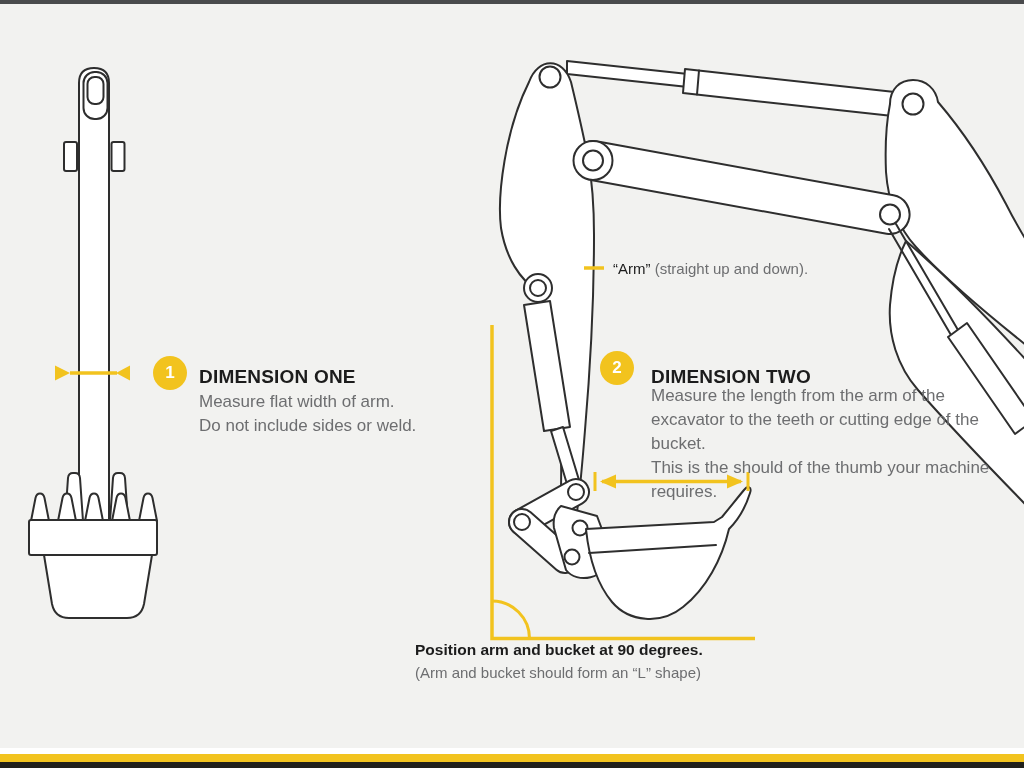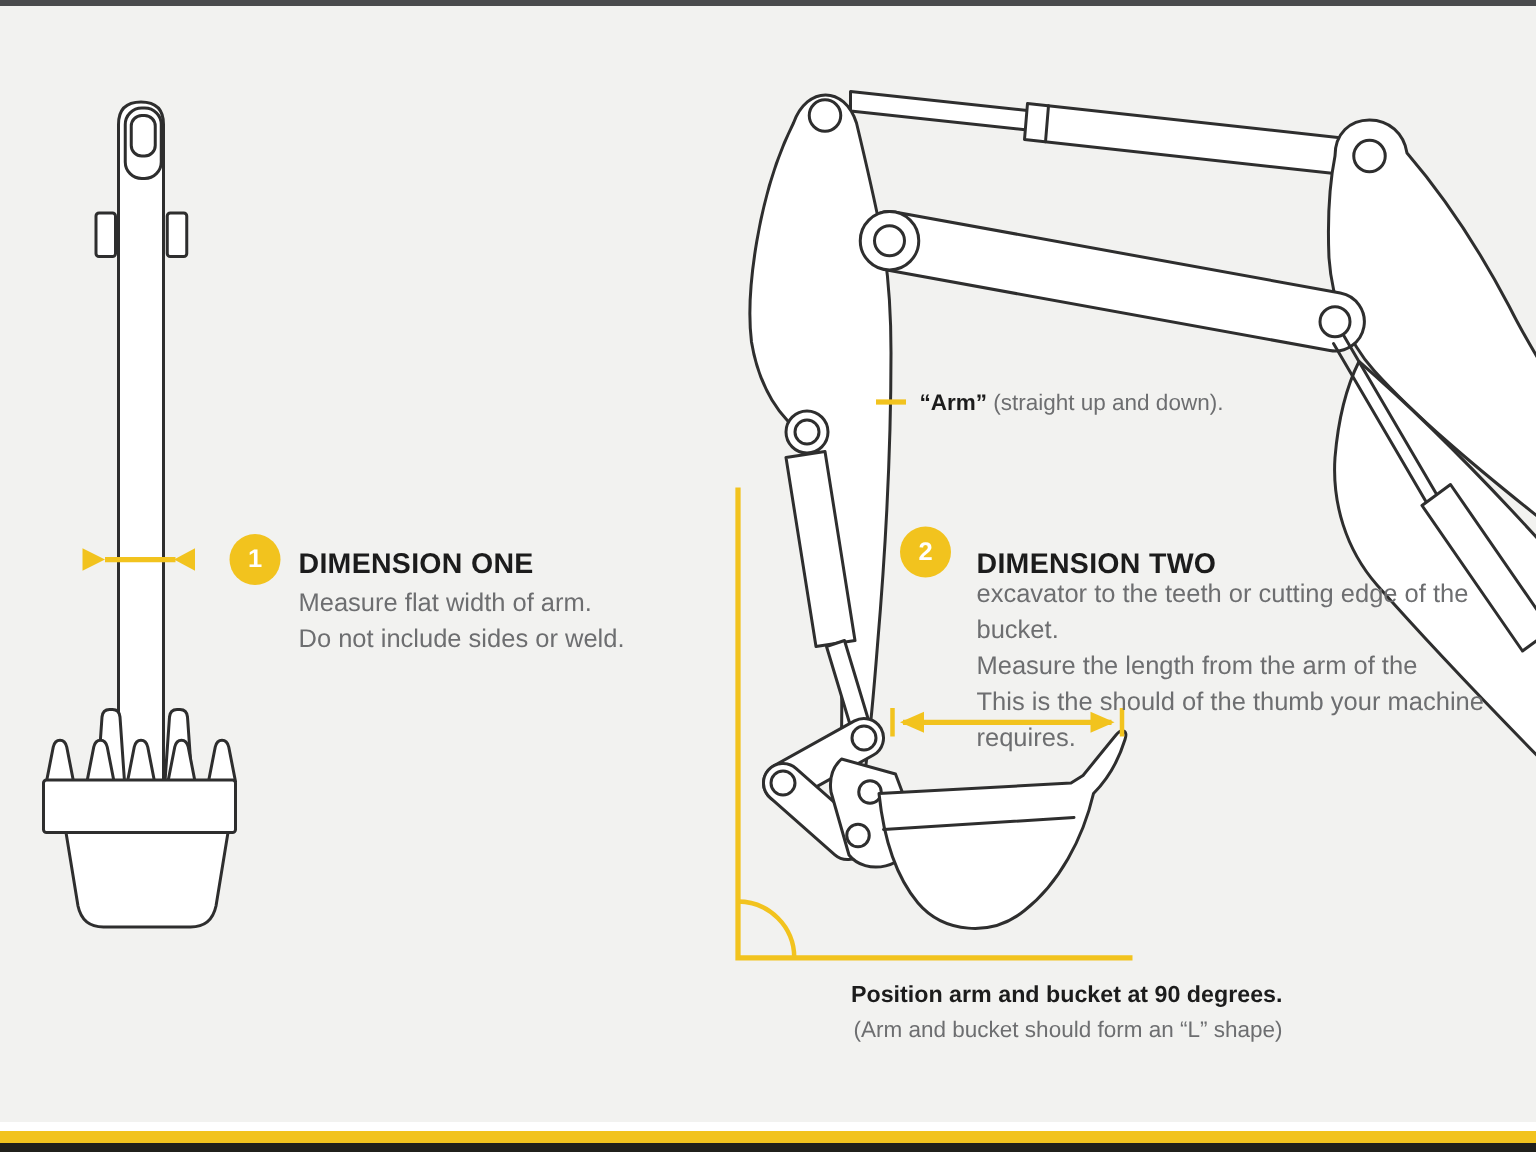--- a/index.html
+++ b/index.html
@@ -28,22 +28,22 @@
   .bar-yellow{position:absolute;left:0;top:754px;width:1024px;height:8px;background:var(--accent);}
   .bar-dark{position:absolute;left:0;top:762px;width:1024px;height:6px;background:#20201b;}
   .badge{
     position:absolute;width:34px;height:34px;border-radius:50%;
     background:var(--accent);color:#ffffff;font-weight:700;font-size:17px;
     display:flex;align-items:center;justify-content:center;
   }
   .dim-title{position:absolute;font-weight:700;font-size:19px;color:var(--heading);letter-spacing:.2px;}
   .dim-body{position:absolute;font-size:17px;color:var(--body);line-height:24px;}
   .callout{position:absolute;font-size:15px;color:var(--body);}
-  .callout b{color:var(--heading);font-weight:700;}
-  .caption{position:absolute;left:415px;top:655px;width:440px;text-align:right;}
+  .callout b{color:var(--heading);font-weight:400;}
+  .caption{position:absolute;left:415px;top:641px;width:440px;text-align:left;}
   .caption .cap-bold{font-weight:700;font-size:15.5px;color:var(--heading);}
   .caption .cap-sub{font-size:15px;color:var(--body);margin-top:5px;}
 </style>
 </head>
 <body>
 
 <div class="stage">
 
   <div class="bar-top"></div>
 
@@ -164,22 +164,22 @@
   <div class="dim-body" style="left:199px;top:390px;">
     <div>Measure flat width of arm.</div>
     <div>Do not include sides or weld.</div>
   </div>
 
   <div class="badge" style="left:600px;top:351px;">
     <span>2</span>
   </div>
   <div class="dim-title" style="left:651px;top:366px;">DIMENSION TWO</div>
   <div class="dim-body" style="left:651px;top:384px;">
+    <div>Measure the length from the arm of the</div>
     <div>excavator to the teeth or cutting edge of the bucket.</div>
-    <div>Measure the length from the arm of the</div>
     <div>This is the should of the thumb your machine requires.</div>
   </div>
 
   <div class="callout" style="left:613px;top:260px;">
     <b>“Arm”</b><span> (straight up and down).</span>
   </div>
 
   <div class="caption">
     <div class="cap-bold">Position arm and bucket at 90 degrees.</div>
     <div class="cap-sub">(Arm and bucket should form an “L” shape)</div>

